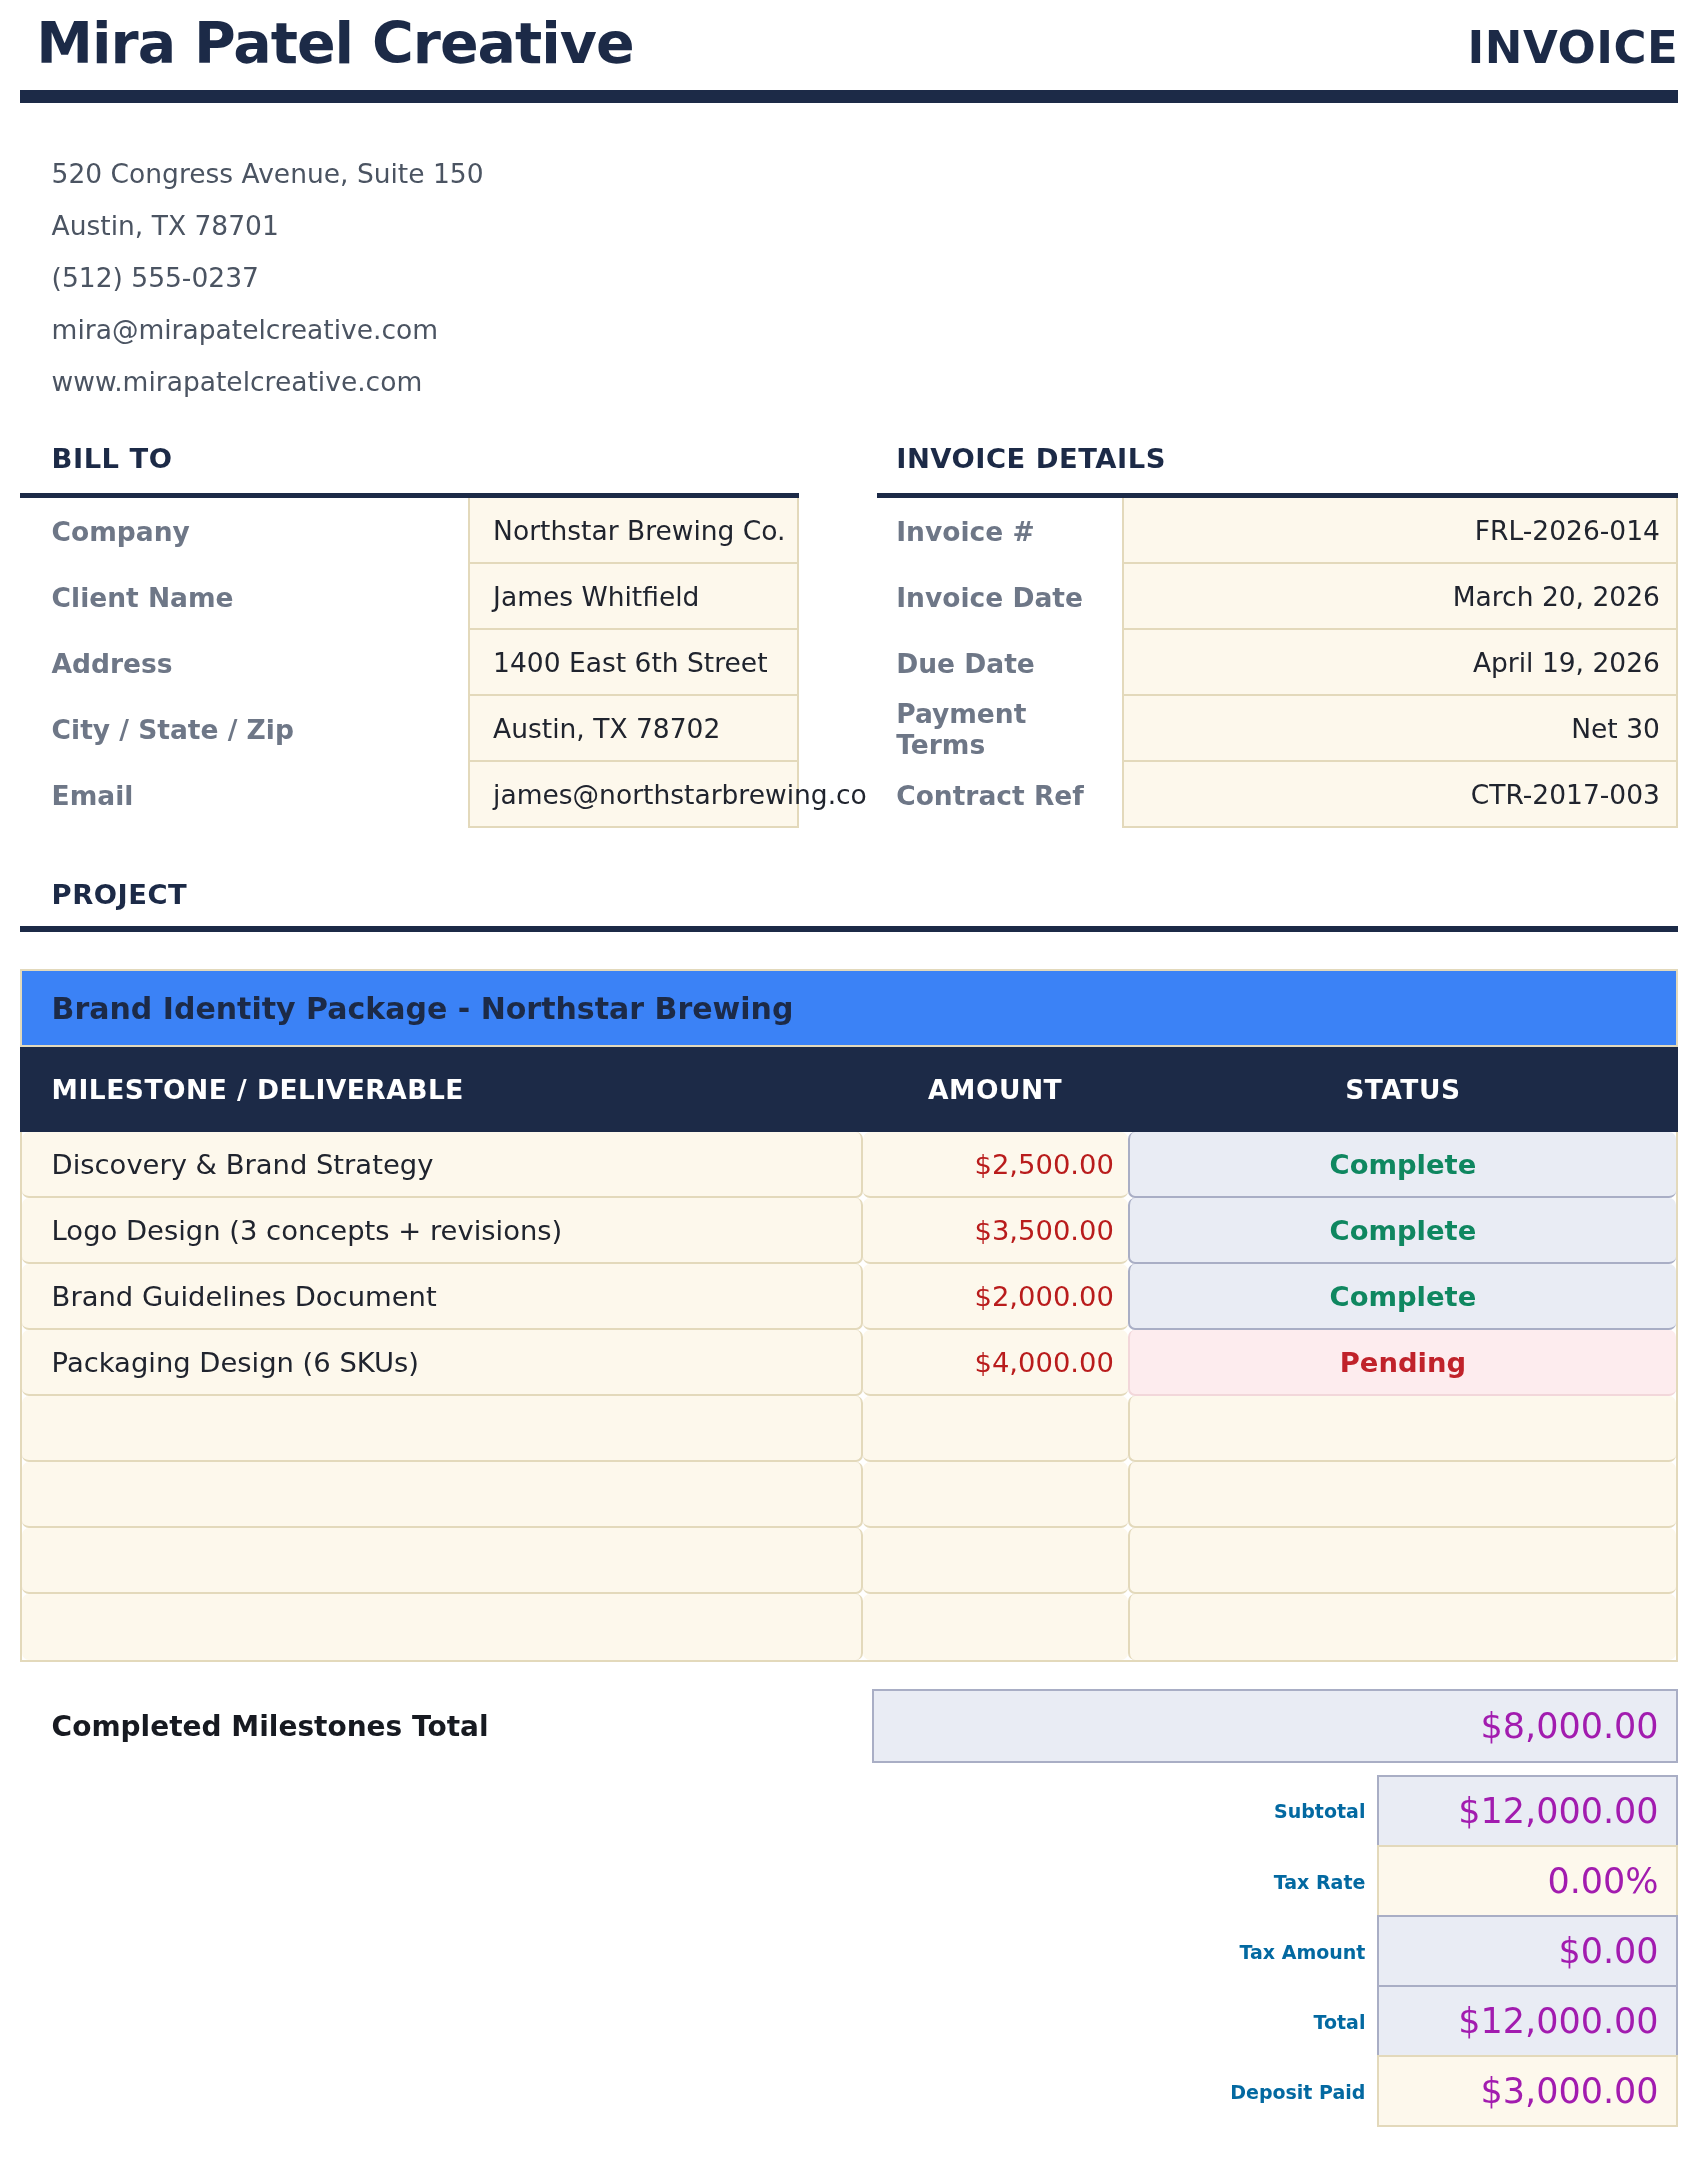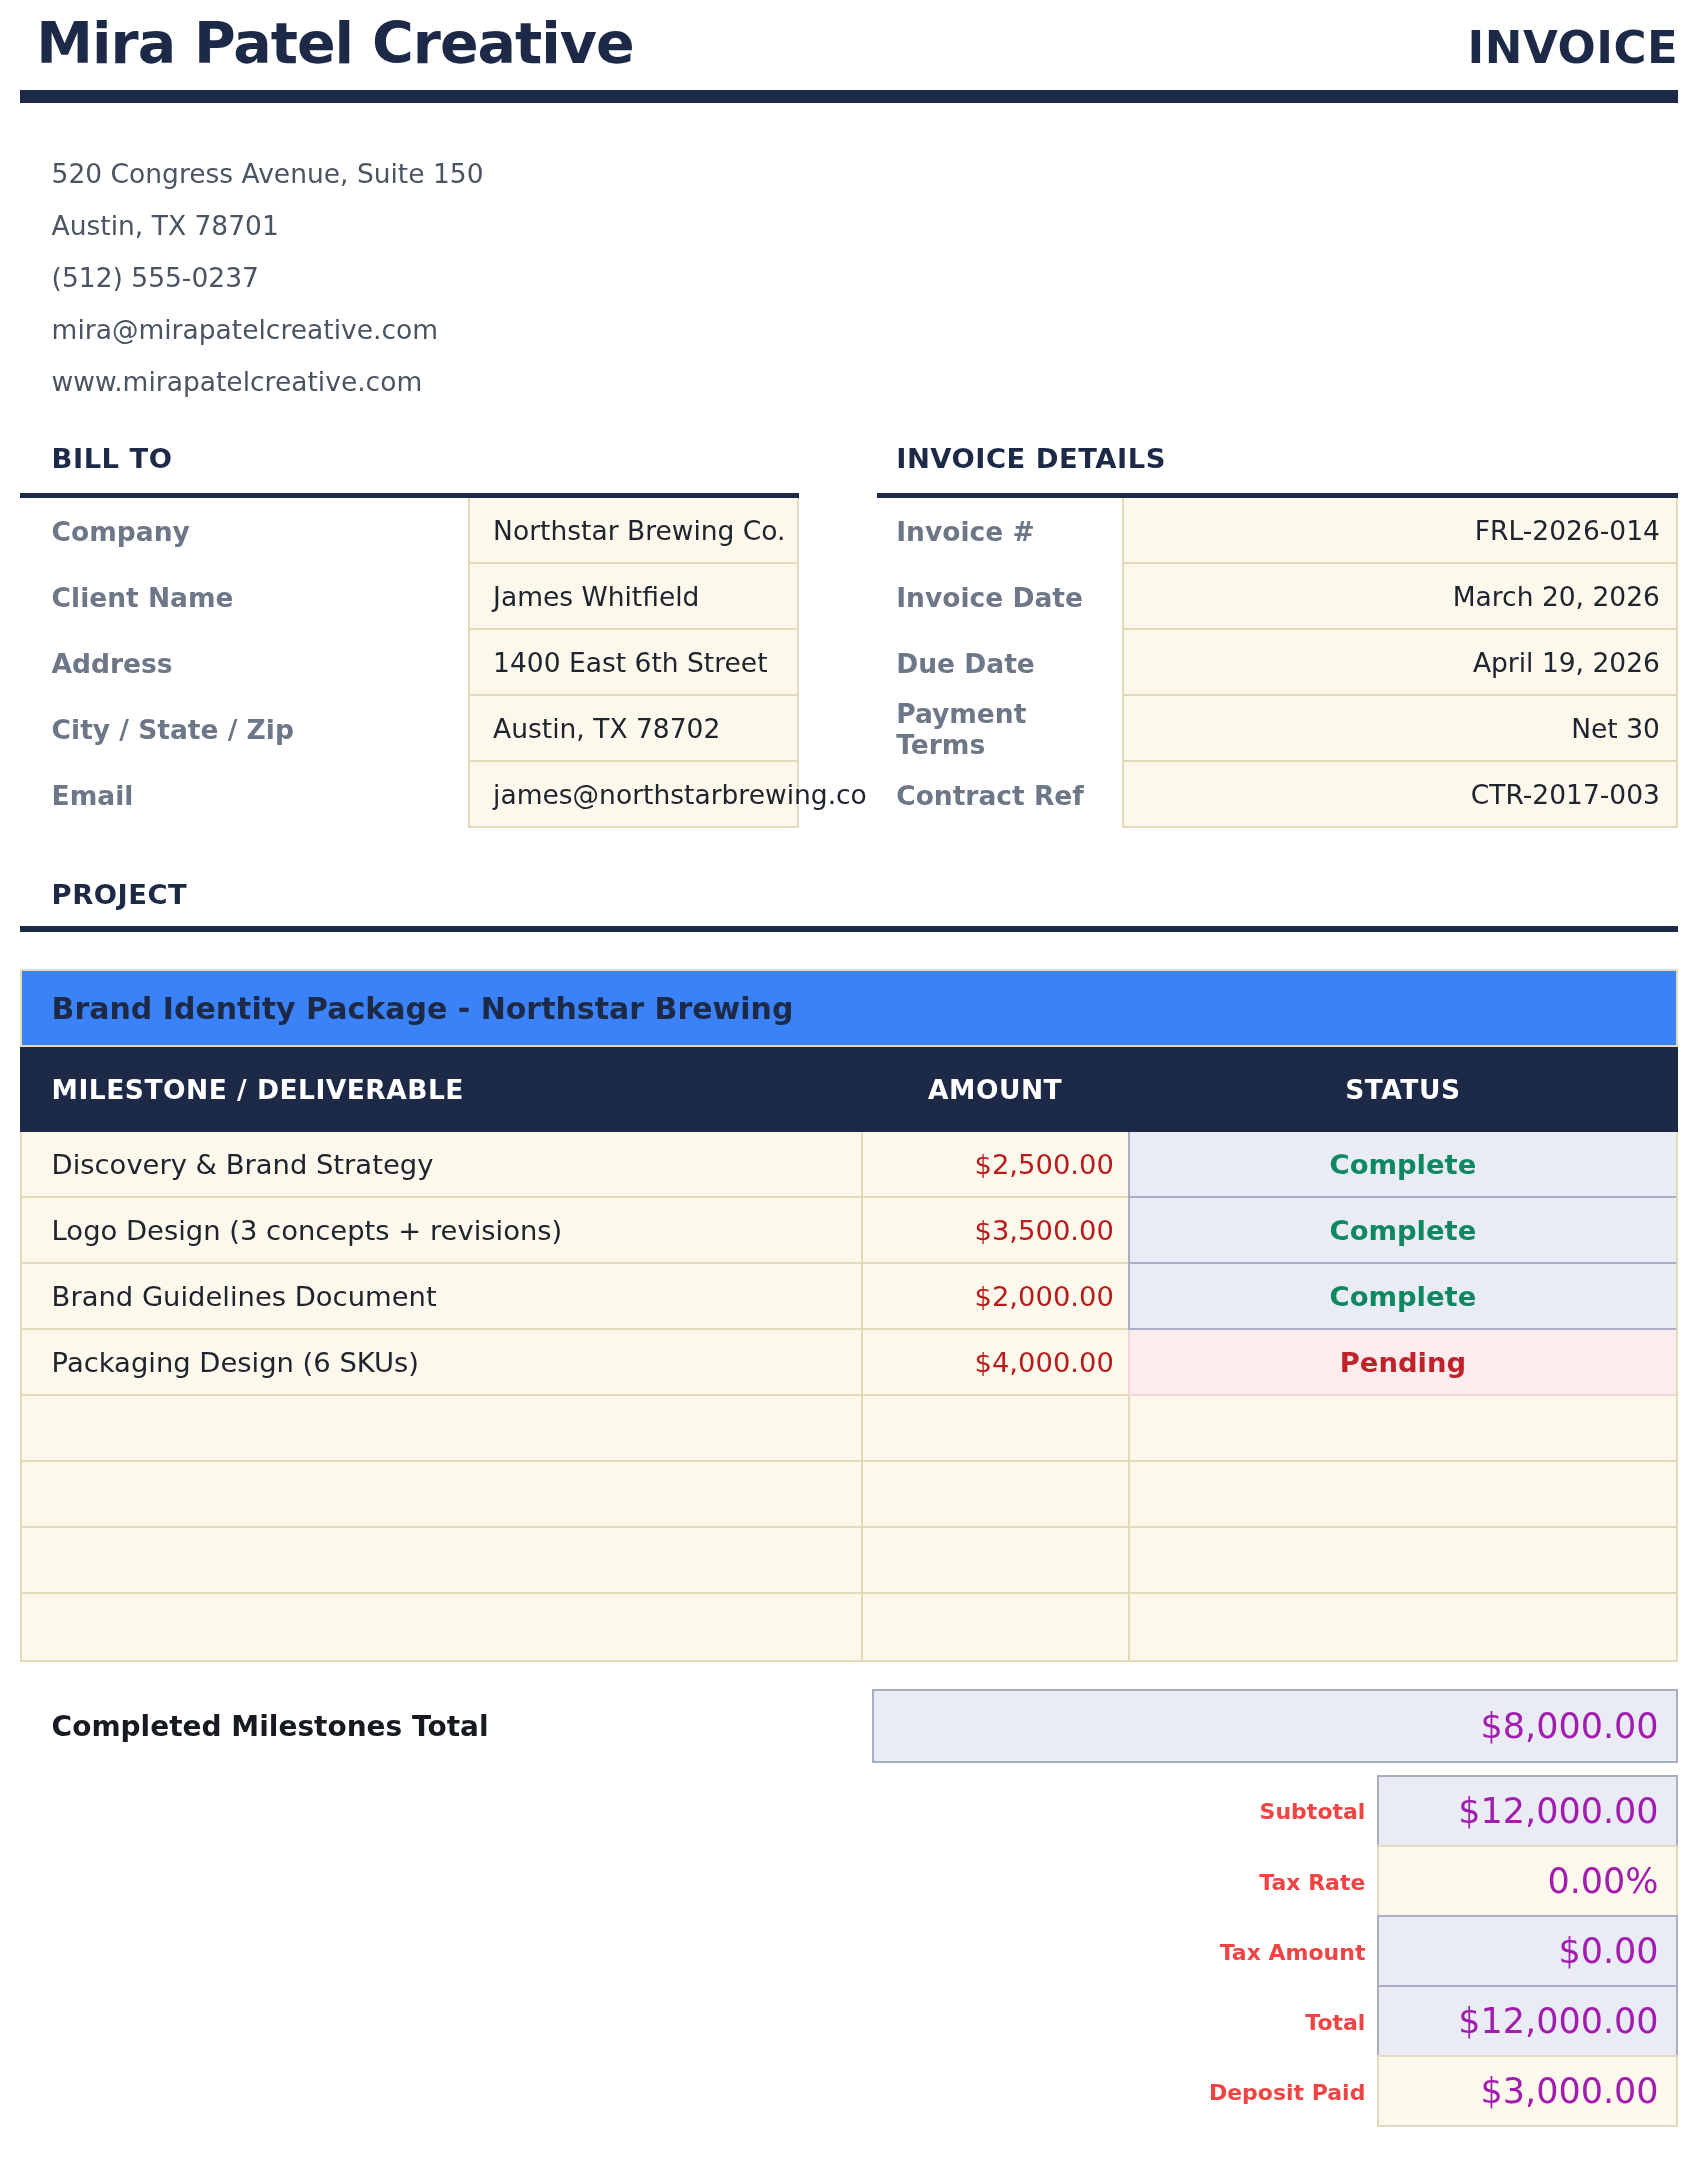--- a/index.html
+++ b/index.html
@@ -50,38 +50,38 @@
   }
 
   
   .mtable { }
   .thead { display: flex; background: #1c2a47; height: 85px; align-items: center; color: #ffffff; font-weight: bold; font-size: 26.5px; letter-spacing: 0.5px; }
   .th1 { width: 843px; padding-left: 32px; }
   .th2 { width: 265px; text-align: center; }
   .th3 { flex: 1; text-align: center; }
   .tbody { border: 2px solid #e3d9bb; border-top: 0; }
   .trow { display: flex; height: 66px; }
-  .td { display: flex; align-items: center; font-size: 27.4px; }
+  .td { display: flex; align-items: center; font-size: 27.4px; border-radius: 7px; }
   .td1 { width: 841px; background: #fdf8ec; border-right: 2px solid #e3d9bb; border-bottom: 2px solid #e3d9bb; padding-left: 30px; color: #20242e; }
   .td2 { width: 265px; background: #fdf8ec; border-bottom: 2px solid #e3d9bb; justify-content: flex-end; padding-right: 13.7px; color: #b91c1c; }
   .td3 { flex: 1; justify-content: center; font-weight: bold; border-left: 2px solid #e3d9bb; border-bottom: 2px solid #e3d9bb; background: #fdf8ec; }
   .td3[data-variant="complete"] { background: #e9ecf4; border-color: #a9aec5; color: #0f8760; }
   .td3[data-variant="pending"]  { background: #fdecee; border-color: #f2d7da; color: #c0222a; }
   .trow:last-child .td { border-bottom: 0; }
 
   
   .ctotal { margin-top: 27.4px; display: flex; align-items: center; }
   .ctotal-label { flex: 1; padding-left: 32px; font-size: 28px; font-weight: bold; color: #171a21; }
   .box { display: flex; align-items: center; justify-content: flex-end; padding-right: 17.6px; font-size: 35px; color: #a21caf; border: 2px solid; }
   .box[data-variant="lavender"] { background: #e9ecf4; border-color: #a9aec5; }
   .box[data-variant="cream"]    { background: #fdf8ec; border-color: #e3d9bb; }
   .ctotal-box { width: 806px; height: 74px; }
   .totals { margin-top: 11.8px; }
   .totrow { display: flex; justify-content: flex-end; align-items: center; }
-  .totlabel { font-size: 22px; font-weight: bold; color: #ef4444; margin-right: 11.8px; }
+  .totlabel { font-size: 19px; font-weight: bold; color: #0369a1; margin-right: 11.8px; }
   .tot-box { width: 301px; height: 72px; }
   .totrow:not(:first-child) .tot-box { margin-top: -2px; }
 </style>
 </head>
 <body>
 
 <div class="page">
 
   <div class="hdr">
     <div class="company-name">Mira Patel Creative</div>

